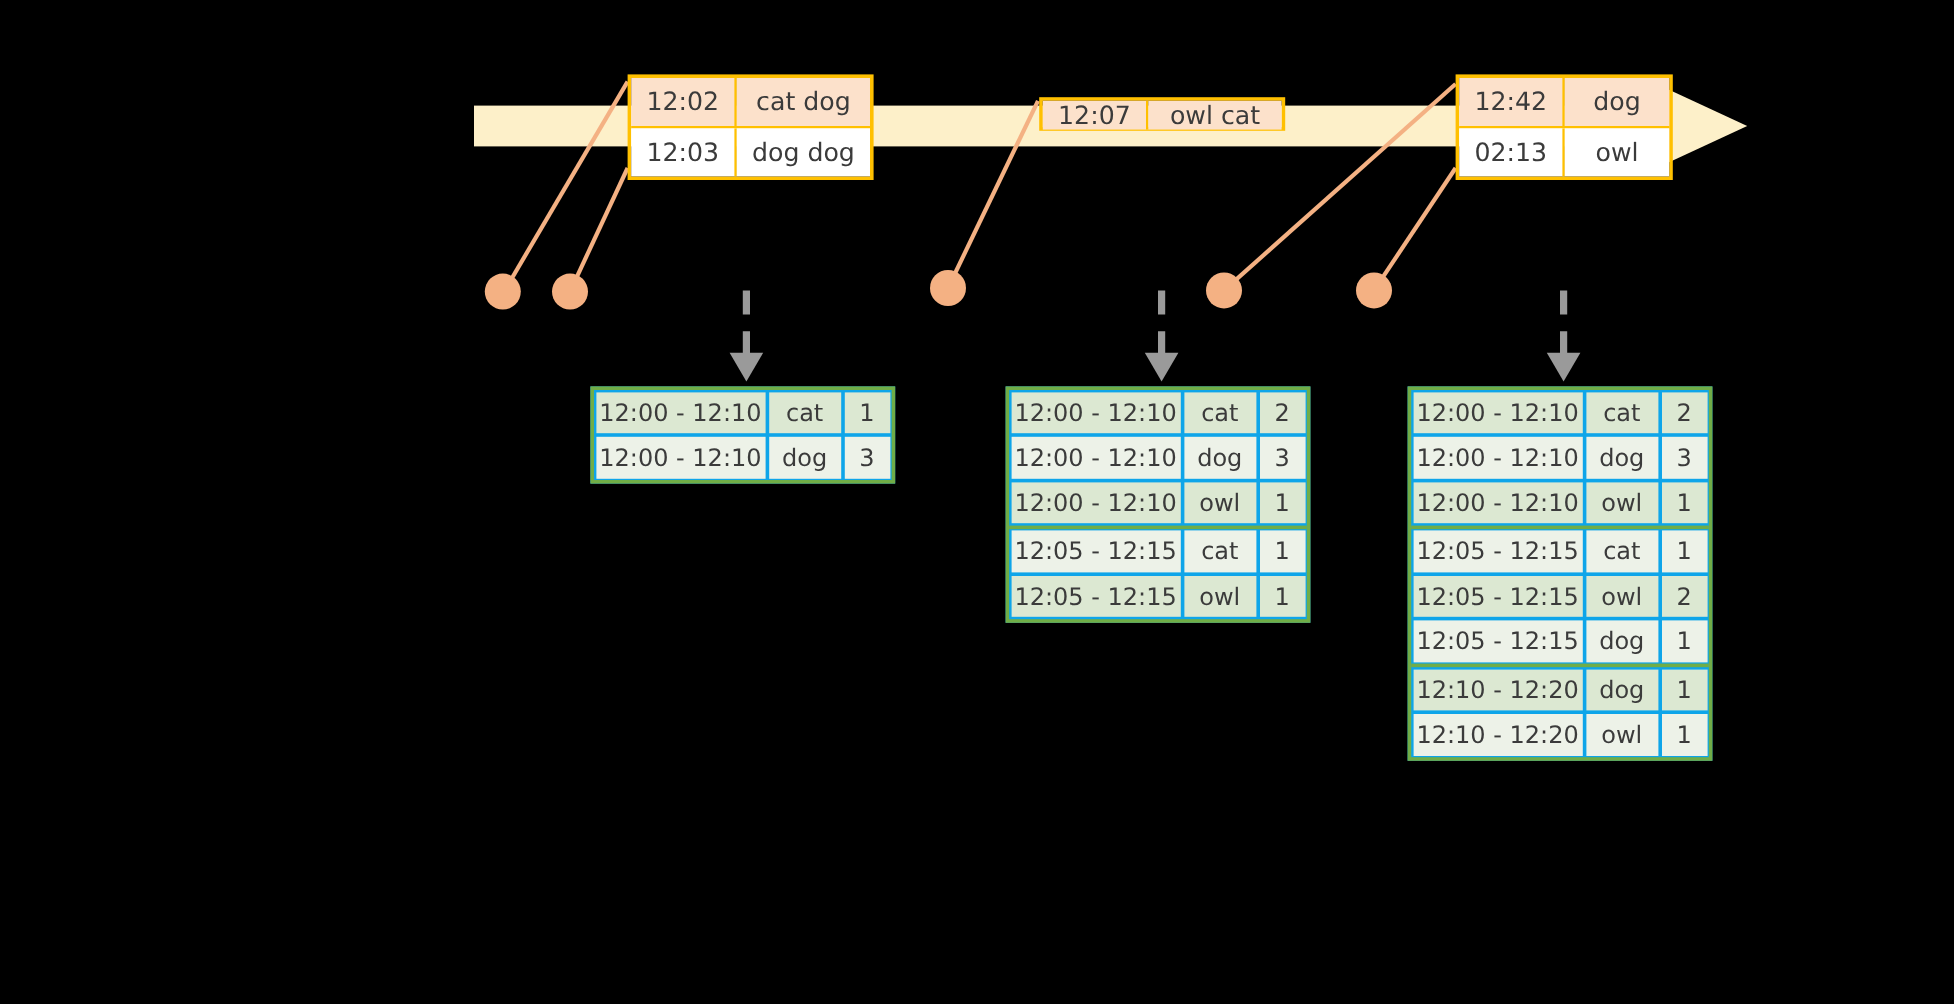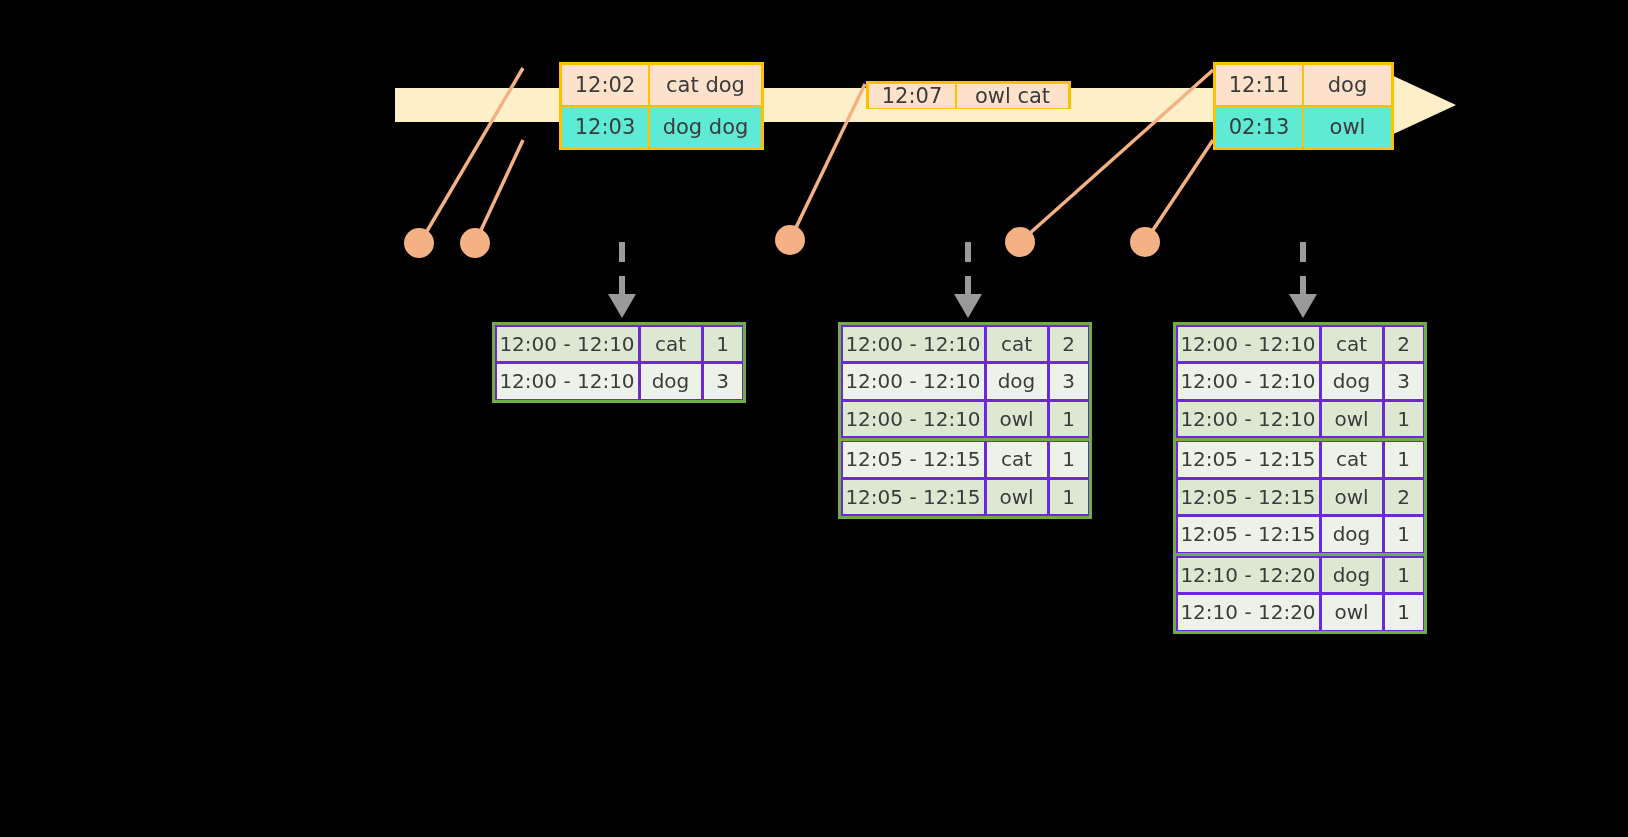--- a/index.html
+++ b/index.html
@@ -11,25 +11,25 @@
   
   .evt-box{position:absolute;border:3px solid #FFC000;box-sizing:border-box;
            display:flex;flex-direction:column;}
   .evt-row{display:flex;flex:1;}
   .evt-row + .evt-row{border-top:2px solid #FFC000;}
   .evt-time{width:86px;display:flex;align-items:center;justify-content:center;
             font-size:21px;color:#3b3b3b;border-right:2px solid #FFC000;}
   .evt-words{flex:1;display:flex;align-items:center;justify-content:center;
              font-size:21px;color:#3b3b3b;padding:0 12px;white-space:nowrap;}
   .shade-a .evt-time,.shade-a .evt-words{background:#FCE1CB;}
-  .shade-b .evt-time,.shade-b .evt-words{background:#5eead4;}
+  .shade-b .evt-time,.shade-b .evt-words{background:#ffffff;}
 
   
   .gtable{position:absolute;border:3px solid #70AD47;box-sizing:border-box;
-          display:flex;flex-direction:column;background:#6d28d9;}
+          display:flex;flex-direction:column;background:#0ea5e9;}
   .grow{display:flex;height:37.5px;}
   .gcell{display:flex;align-items:center;justify-content:center;
          font-size:20px;color:#3b3b3b;box-sizing:border-box;
          margin:1.5px;white-space:nowrap;}
   .c-range{width:141px;}
   .c-word{width:60px;text-align:right;}
   .c-cnt{width:38px;}
   .tone-a .gcell{background:#DCE8D2;}
   .tone-b .gcell{background:#EDF2E8;}
   .grp-sep{border-top:3px solid #70AD47;}
@@ -66,41 +66,41 @@
       <line x1="968" y1="242" x2="968" y2="298"></line>
       <line x1="1303" y1="242" x2="1303" y2="298"></line>
     </g>
     <g fill="#9A9A9A">
       <polygon points="608,294 636,294 622,318"></polygon>
       <polygon points="954,294 982,294 968,318"></polygon>
       <polygon points="1289,294 1317,294 1303,318"></polygon>
     </g>
   </svg>
 
-  <div class="evt-box" style="left:523px;top:62px;width:205px;height:88px;margin-left:36px;">
+  <div class="evt-box" style="left:523px;top:62px;width:205px;height:88px;">
     <div class="evt-row shade-a">
       <div class="evt-time">12:02</div>
       <div class="evt-words">cat dog</div>
     </div>
     <div class="evt-row shade-b">
       <div class="evt-time">12:03</div>
       <div class="evt-words">dog dog</div>
     </div>
   </div>
 
   <div class="evt-box" style="left:866px;top:81px;width:205px;height:28px;">
     <div class="evt-row shade-a">
       <div class="evt-time">12:07</div>
       <div class="evt-words">owl cat</div>
     </div>
   </div>
 
   <div class="evt-box" style="left:1213px;top:62px;width:181px;height:88px;">
     <div class="evt-row shade-a">
-      <div class="evt-time">12:11</div>
+      <div class="evt-time">12:42</div>
       <div class="evt-words">dog</div>
     </div>
     <div class="evt-row shade-b">
       <div class="evt-time">02:13</div>
       <div class="evt-words">owl</div>
     </div>
   </div>
 
   <div class="gtable" id="gt0" style="left:492px;top:322px;">
       <div class="grow tone-a">

